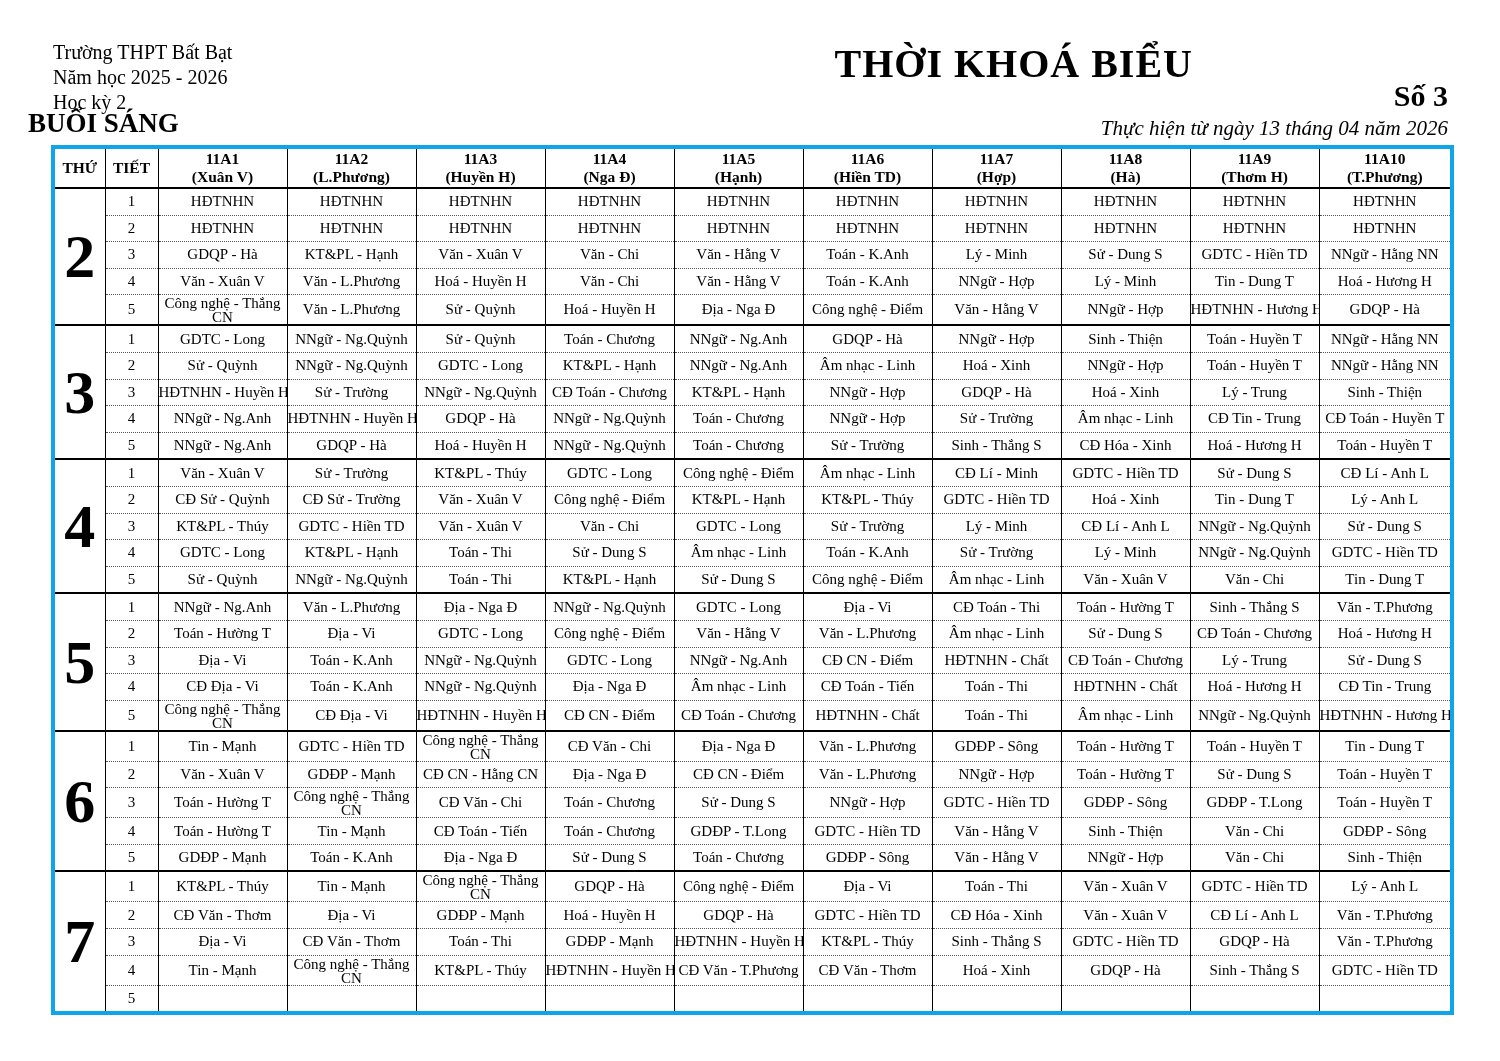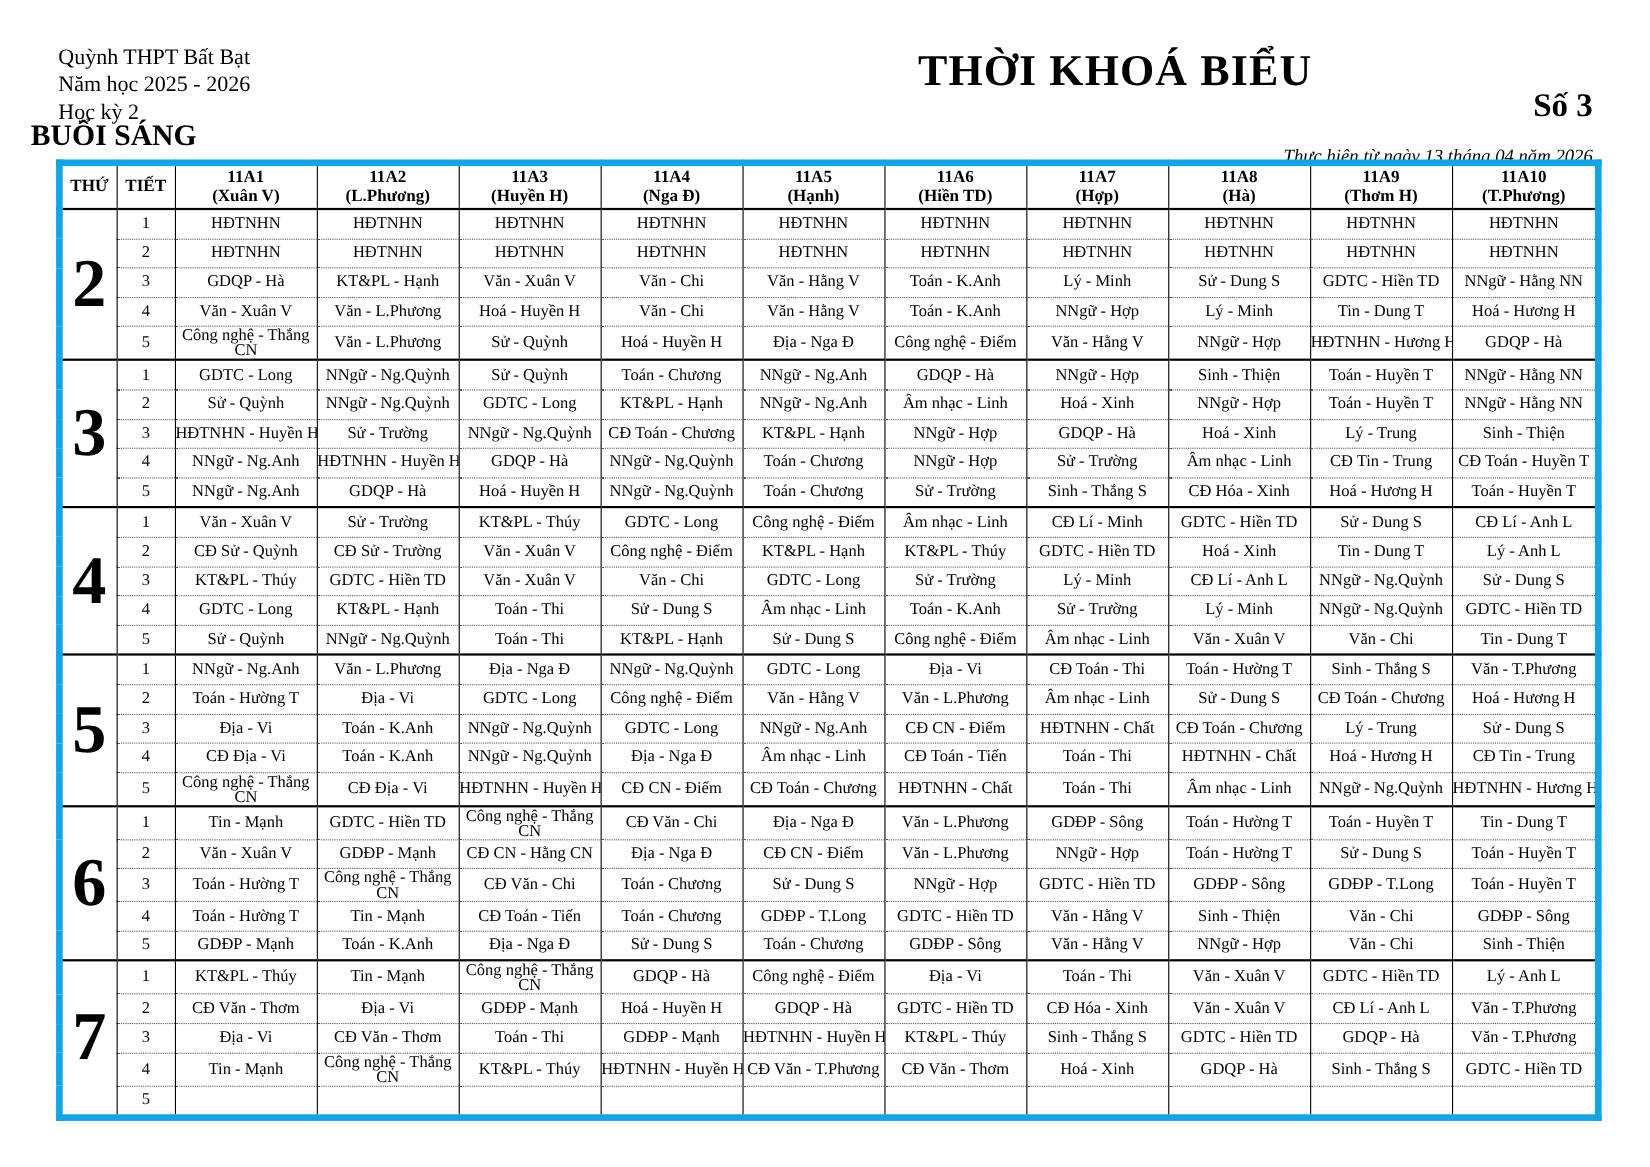--- a/index.html
+++ b/index.html
@@ -2,35 +2,35 @@
 <html><head>
 <meta charset="utf-8">
 <style>
   html, body { margin:0; padding:0; background:#fff; }
   body { width:1500px; height:1061px; position:relative; font-family:"Liberation Serif", serif; color:#000; overflow:hidden; }
   .school { position:absolute; left:53px; top:40px; font-size:20px; line-height:25px; }
   .title { position:absolute; left:0; width:1193px; top:40px; text-align:right; font-size:40px; font-weight:bold; letter-spacing:1px; }
   .so { position:absolute; right:52px; top:40px; font-size:30px; font-weight:bold;margin-top:39px; }
   .session { position:absolute; left:0; width:1500px; top:108px; font-size:27px; font-weight:bold; padding-left:0; }
   .session span { display:inline-block; margin-left:28px; }
-  .effective { position:absolute; right:52px; top:116px; font-size:17px; font-style:italic;margin-top:16px; }
-  table { position:absolute; left:51px; top:145px; width:1399px; border-collapse:collapse; border:6px solid #0ea5e9; table-layout:fixed; }
+  .effective { position:absolute; right:52px; top:116px; font-size:21px; font-style:italic; }
+  table { position:absolute; left:51px; top:145px; width:1399px; border-collapse:collapse; border:4px solid #0ea5e9; table-layout:fixed; }
   th, td { border-left:1px solid #000; border-right:1px solid #000; text-align:center; padding:0; white-space:nowrap; overflow:hidden; font-size:15px; }
   th { border-bottom:2px solid #000; font-weight:bold; font-size:15.5px; line-height:18px; height:38px; }
   td { height:25.6px; border-bottom:1px dotted #555; }
   tr.last td { border-bottom:2px solid #000; }
   td.day { font-size:62px; font-weight:bold; border-bottom:2px solid #000; vertical-align:middle; }
   td.period { font-size:15px; }
   td.wrap { white-space:normal; line-height:14px; vertical-align:top; padding-top:1px; }
 </style>
 </head>
 <body>
 
 <div class="school">
-  <div>Quỳnh THPT Bất Bạt</div>
+  <div>Trường THPT Bất Bạt</div>
   <div>Năm học 2025 - 2026</div>
   <div>Học kỳ 2</div>
 </div>
 <div class="title">THỜI KHOÁ BIỂU</div>
 <div class="so">Số 3</div>
 <div class="session"><span>BUỔI SÁNG</span></div>
 <div class="effective">Thực hiện từ ngày 13 tháng 04 năm 2026</div>
 
 <table>
   <colgroup>

